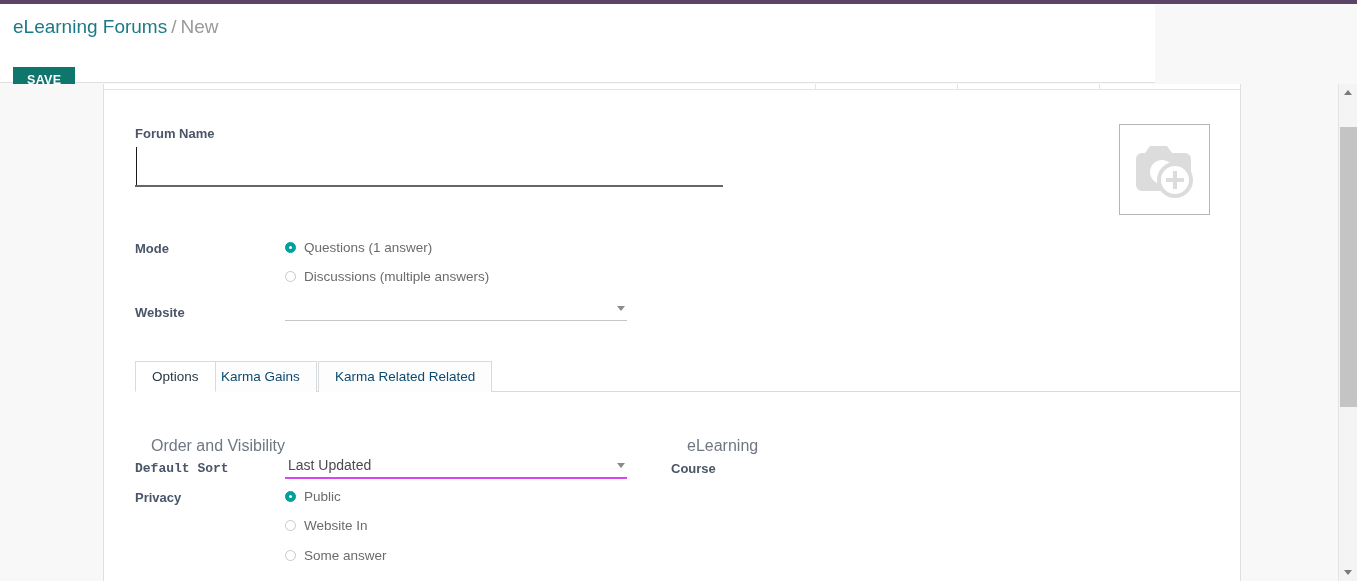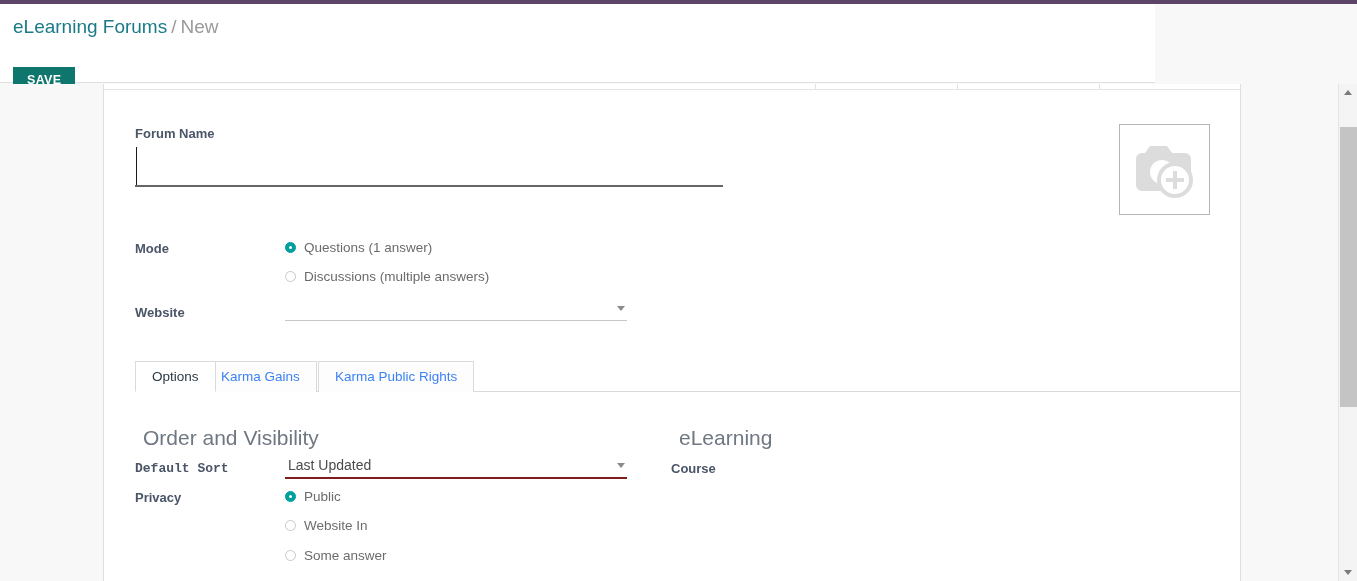--- a/index.html
+++ b/index.html
@@ -233,56 +233,56 @@
     width: 1105px;
     height: 31px;
     border-bottom: 1px solid #d8dbdd;
   }
   .tab {
     position: absolute;
     top: 0;
     height: 31px;
     line-height: 30px;
     font-size: 13.5px;
-    color: #3b82f6;
+    color: #0c4a6e;
     padding: 0 16px;
     border: 1px solid #d8dbdd;
     border-bottom: none;
     background: #fdfdfd;
     cursor: pointer;
     white-space: nowrap;
   }
   .tab.active {
     background: #ffffff;
     color: #2b3a45;
     border-bottom: 1px solid #ffffff;
     z-index: 2;
   }
 
   
   .group-title {
     position: absolute;
-    font-size: 21px;
+    font-size: 16px;
     color: #6f7782;
     line-height: 24px;
     font-weight: normal;
-    margin: 8px;
+    margin: 16px;
   }
   .grp-left-title { left: 31px; top: 327px; }
   .grp-right-title { left: 567px; top: 327px; }
 
   .default-sort-label { position: absolute; left: 31px; top: 369px; font-family: Liberation Mono, monospace; }
   .privacy-label { position: absolute; left: 31px; top: 398px; }
   .course-label { position: absolute; left: 567px; top: 369px; }
 
   .sort-select {
     position: absolute;
     left: 181px; top: 364px;
     width: 342px; height: 24px;
-    border-bottom: 2px solid #7f1d1d;
+    border-bottom: 2px solid #d946ef;
     cursor: pointer;
   }
   .sort-select .sel-val {
     position: absolute;
     left: 3px; top: 1px;
     font-size: 14px;
     color: #4a4a4a;
     line-height: 19px;
   }
   .sort-select .sel-caret { top: 8px; right: 2px; }
@@ -381,21 +381,21 @@
       </div>
 
       <div class="lbl website-label">Website</div>
       <div class="website-select">
         <span class="sel-caret"></span>
       </div>
 
       <div class="tabs">
         <div class="tab active" style="left:0px;">Options</div>
         <div class="tab" style="left:69px;">Karma Gains</div>
-        <div class="tab" style="left:183px;">Karma Public Rights</div>
+        <div class="tab" style="left:183px;">Karma Related Related</div>
       </div>
 
       <h2 class="group-title grp-left-title">Order and Visibility</h2>
 
       <div class="lbl default-sort-label">Default Sort</div>
       <div class="sort-select">
         <span class="sel-val">Last Updated</span>
         <span class="sel-caret"></span>
       </div>
 

